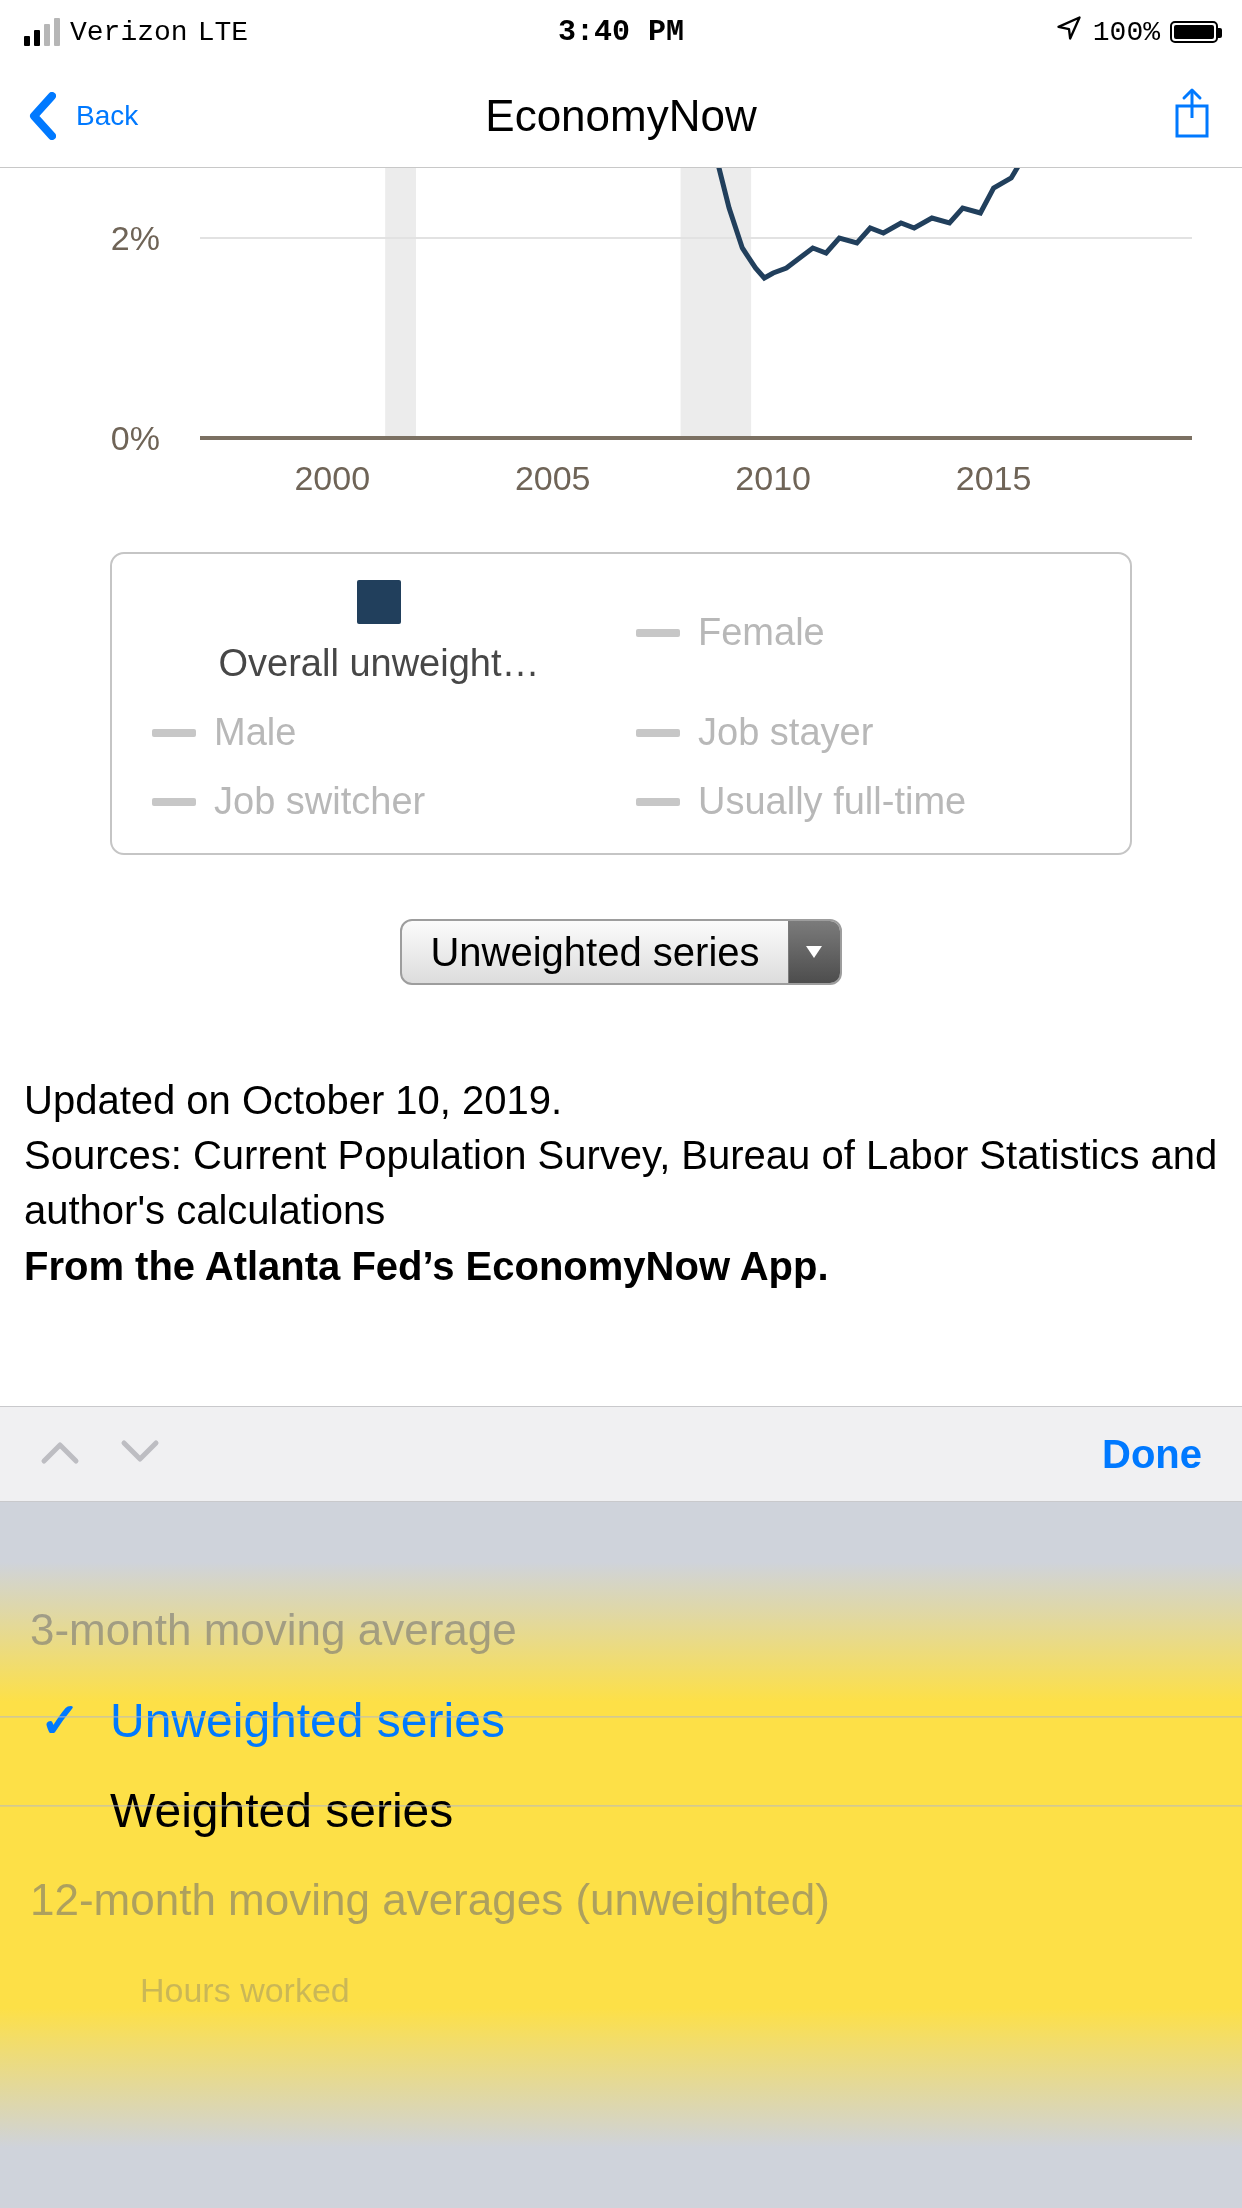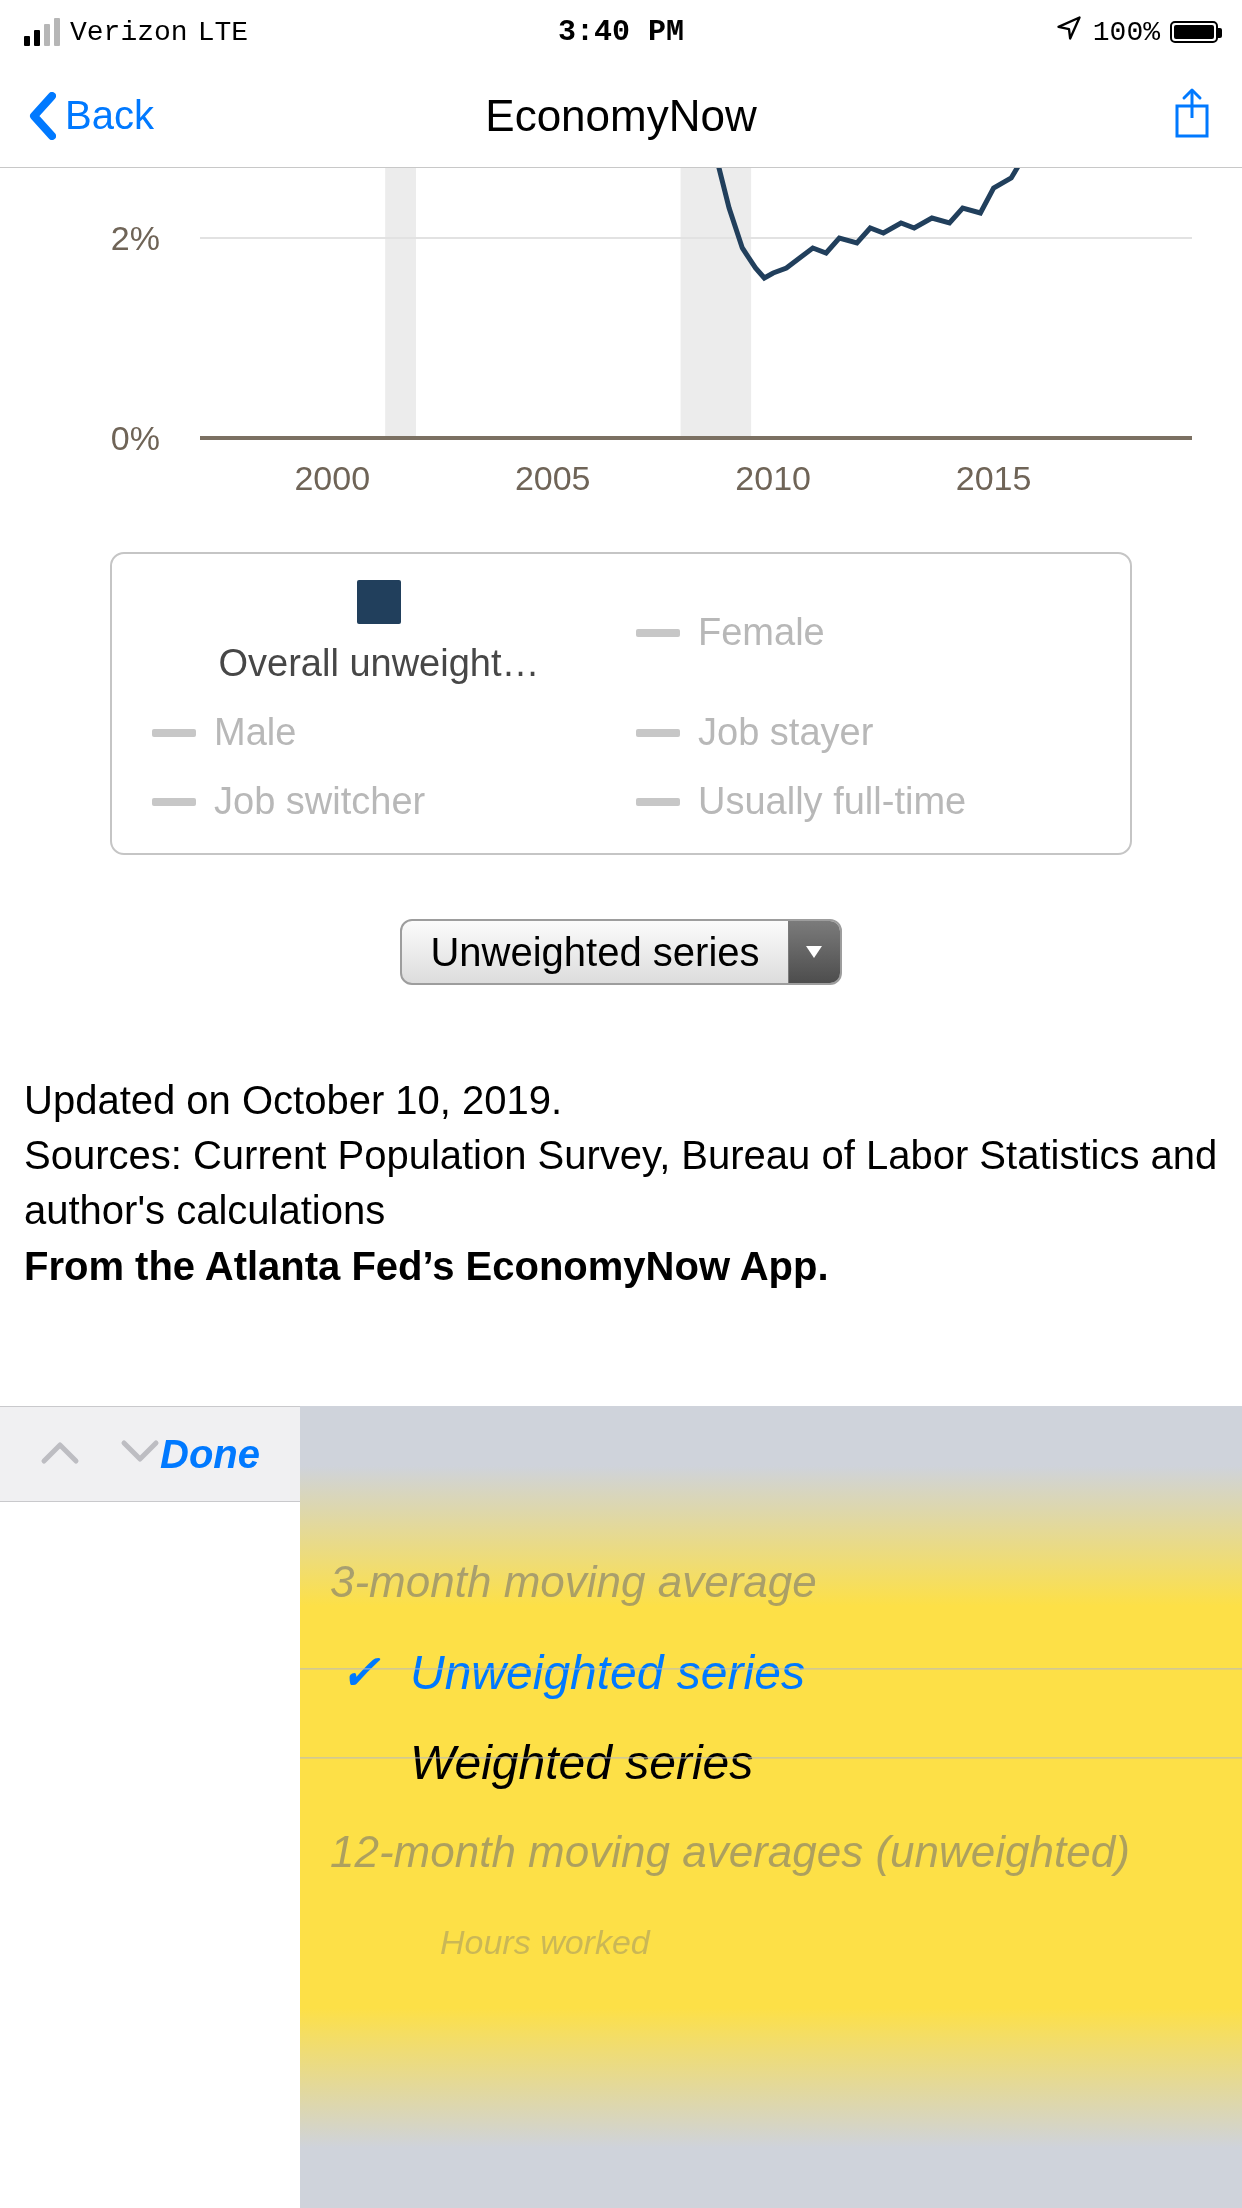--- a/index.html
+++ b/index.html
@@ -51,22 +51,22 @@
     height:104px;
     display:flex;
     align-items:center;
     padding:0 28px;
     border-bottom:1px solid #c8c8c8;
   }
   .nav-left, .nav-right { flex:1; display:flex; align-items:center; }
   .nav-right { justify-content:flex-end; }
   .nav-title  { flex:0 0 auto; font-size:44px; font-weight:500; }
   .nav-back {
-    display:flex; align-items:center; gap:9px;
-    color:#0079ff; font-size:40px;
+    display:flex; align-items:center; gap:20px;
+    color:#0079ff; font-size:28px;
   }
   .share-icon { color:#0079ff; }
 
   
   .chart-wrap {
     padding: 0 30px;
   }
   .chart-svg { display:block; }
   .axis-label { font-size:34px; fill:#6f6457; font-family:Arial, sans-serif; }
   .recession  { fill:#ececec; }
@@ -125,21 +125,21 @@
     line-height:1.38;
   }
   .meta .bold{ font-weight:700; }
 
   
   .picker{
     position:absolute;
     left:0; right:0;
     top:1406px;
     bottom:0;
-    display:flex; font-style:italic;
+    display:flex; flex-direction:column;
   }
   .picker-toolbar{
     height:96px;
     background:#f0f0f2;
     border-top:1px solid #c9c9cc;
     border-bottom:1px solid #c9c9cc;
     display:flex; align-items:center;
     padding:0 40px;
   }
   .picker-toolbar .arrows{ display:flex; gap:40px; flex:1; }

